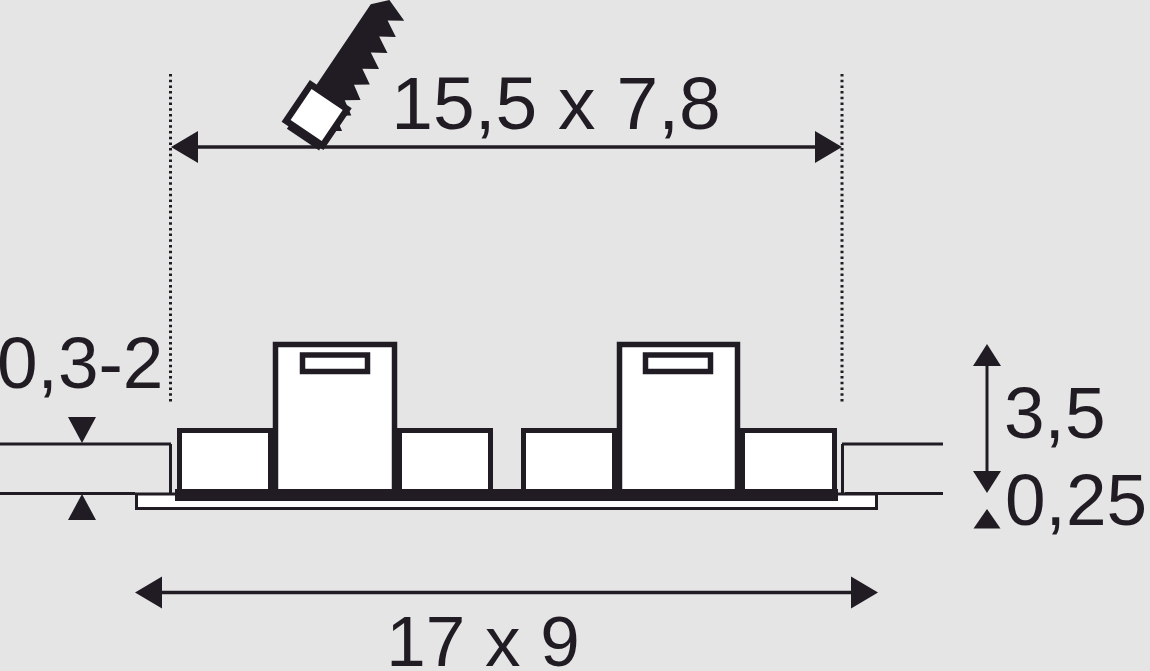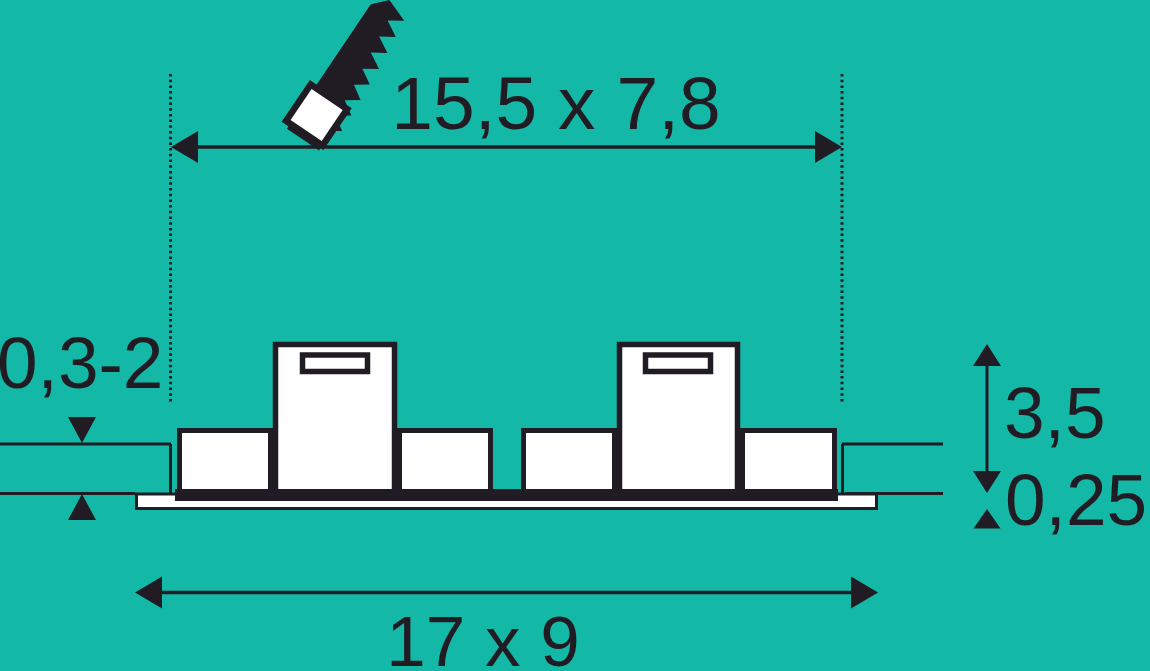--- a/index.html
+++ b/index.html
@@ -5,21 +5,21 @@
   html, body {
     margin: 0;
     padding: 0;
     background: #ffffff;
     font-family: "Liberation Sans", sans-serif;
   }
   .stage {
     position: relative;
     width: 1150px;
     height: 671px;
-    background: #14b8a6;
+    background: #e5e5e5;
     overflow: hidden;
   }
   svg { display: block; }
   .dim-label {
     font-family: "Liberation Sans", sans-serif;
     fill: currentColor;
     stroke: none;
   }
   .thinline { stroke: currentColor; fill: none; }
   .outline  { stroke: currentColor; fill: #ffffff; }

